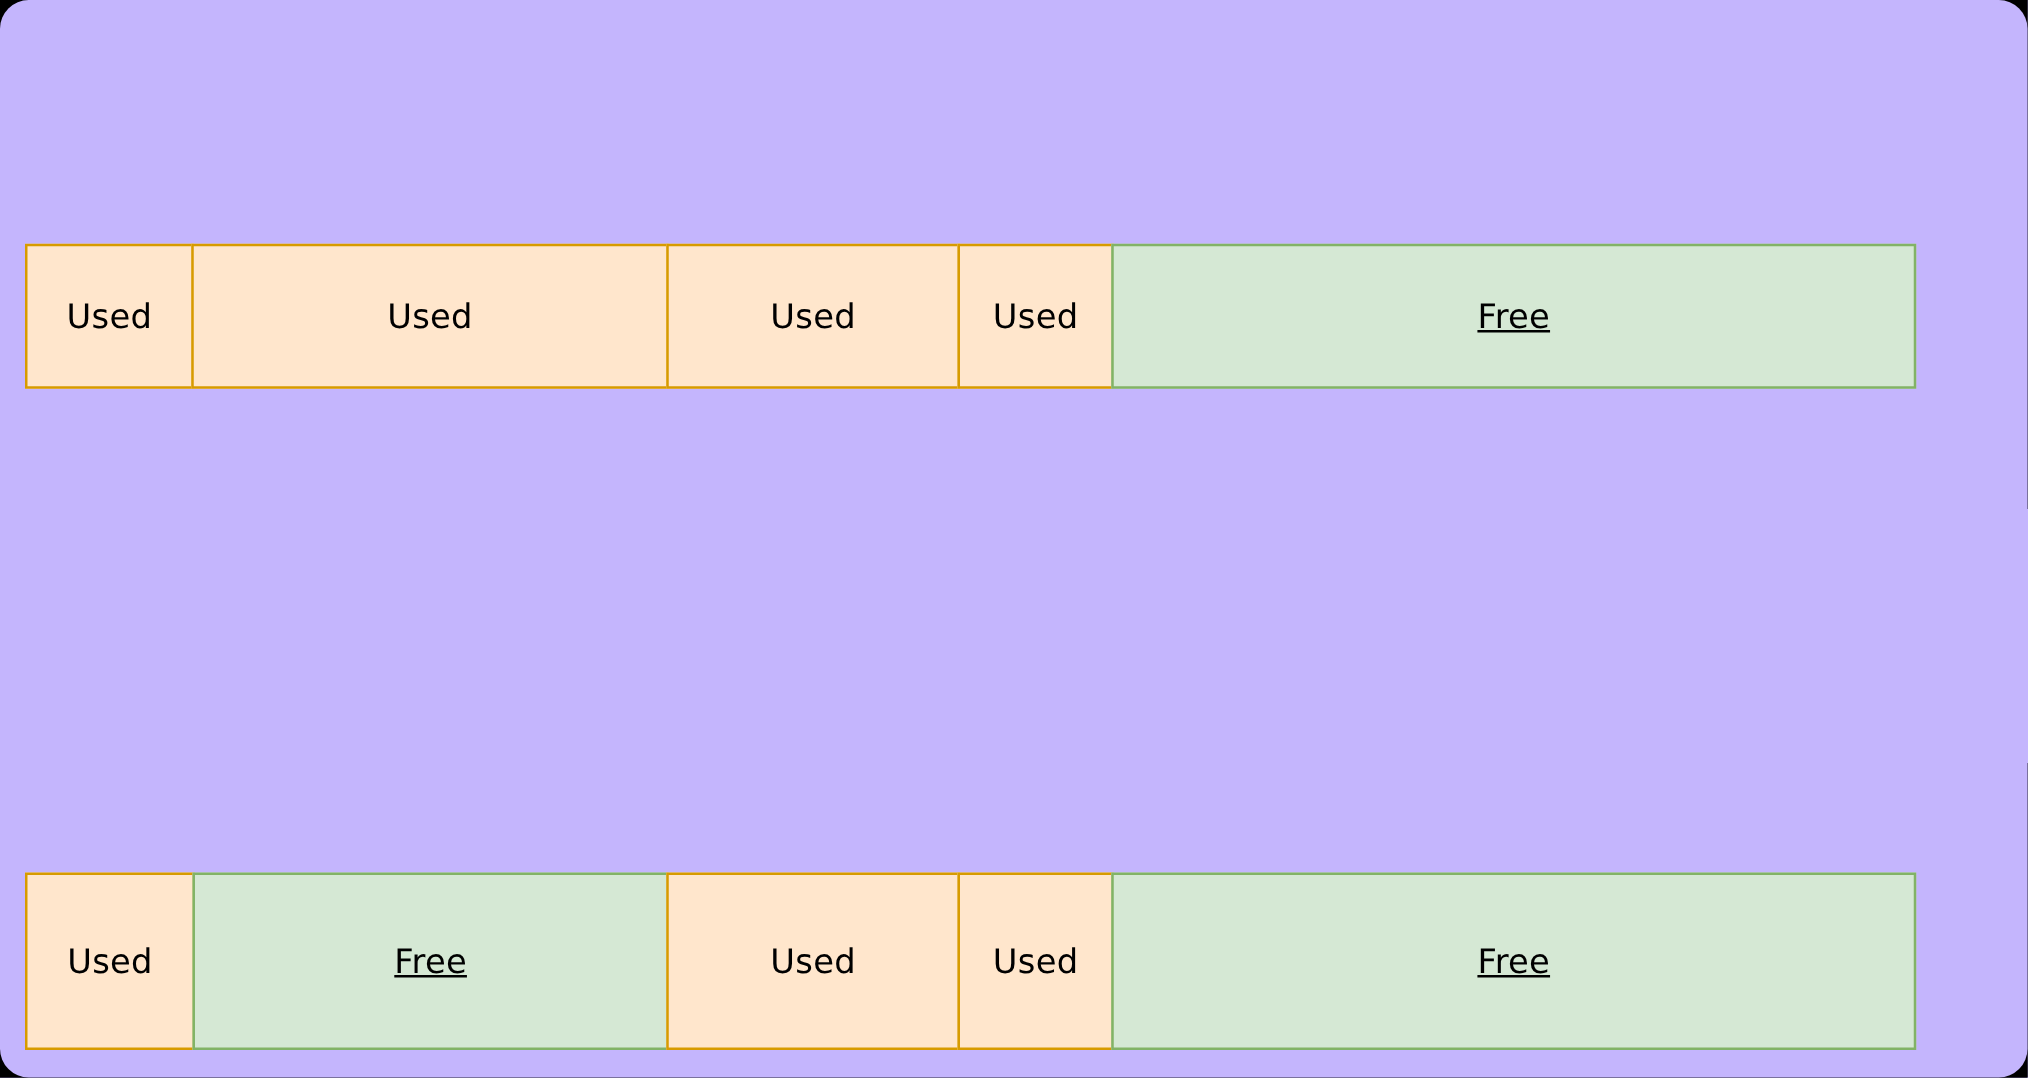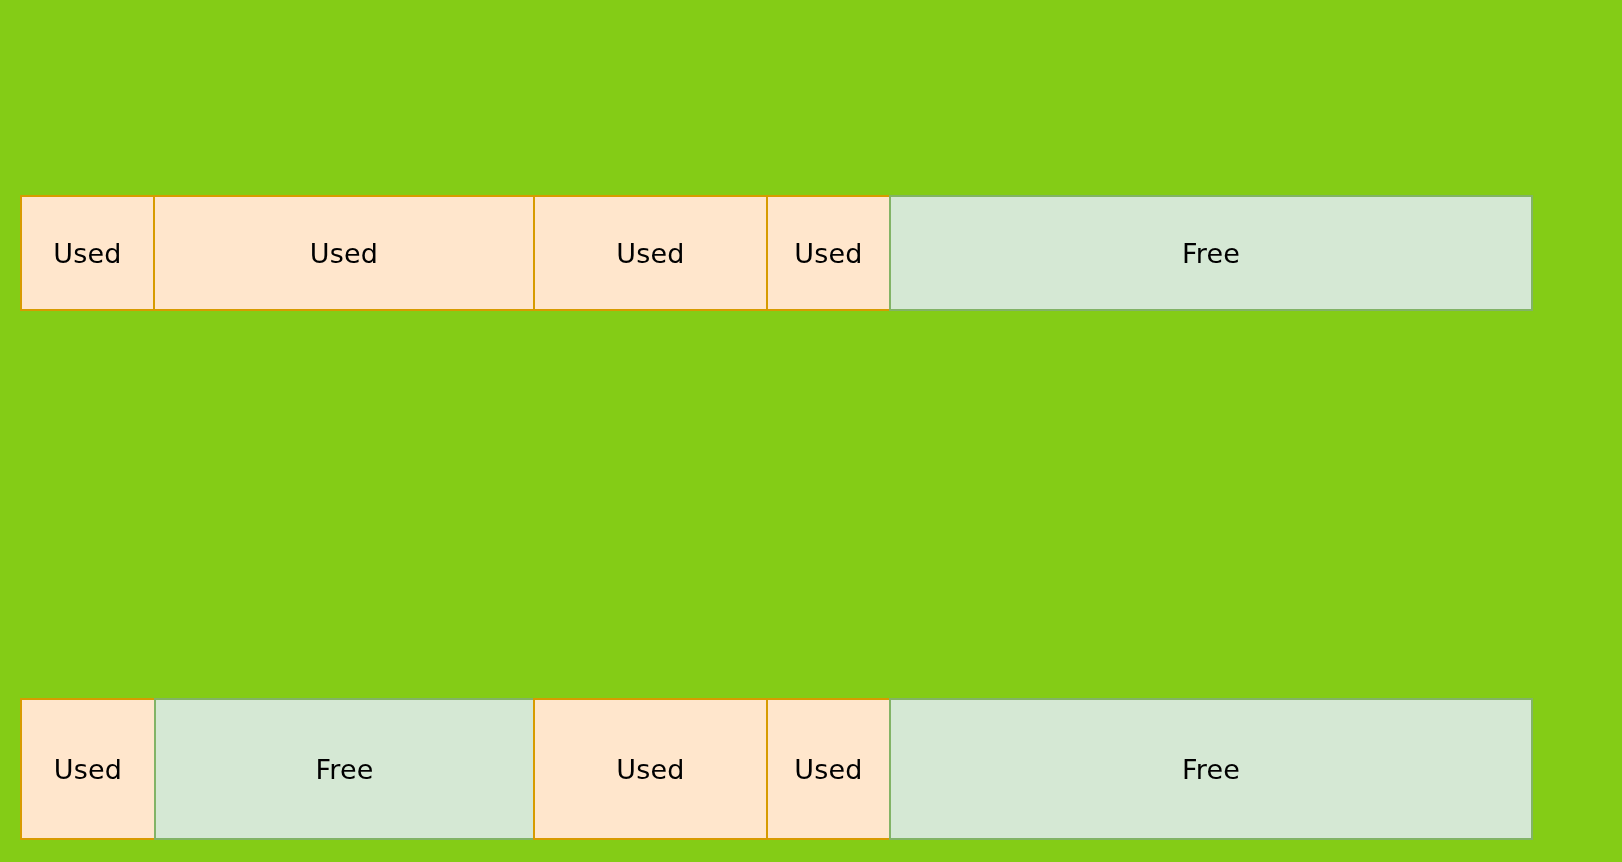--- a/index.html
+++ b/index.html
@@ -11,21 +11,22 @@
     width: 1622px;
     height: 862px;
     position: relative;
     overflow: hidden;
     font-family: "DejaVu Sans", sans-serif;
   }
 
   .canvas {
     position: absolute;
     inset: 0;
-    background: #84cc16;
+    background: #c4b5fd;
+    border-radius: 23px;
   }
 
   
   .memory-bar {
     position: absolute;
     display: flex;
     flex-direction: row;
     align-items: stretch;
     box-sizing: border-box;
   }
@@ -40,20 +41,21 @@
   }
 
   .segment.used {
     background: #ffe6cc;
     border: 2px solid #d79b00;
   }
 
   .segment.free {
     background: #d5e8d4;
     border: 2px solid #82b366;
+    text-decoration: underline;
   }
 
   
   .memory-bar .segment + .segment {
     margin-left: -2px;
   }
 
   .segment-label {
     font-family: "DejaVu Sans", sans-serif;
     font-size: 27px;

